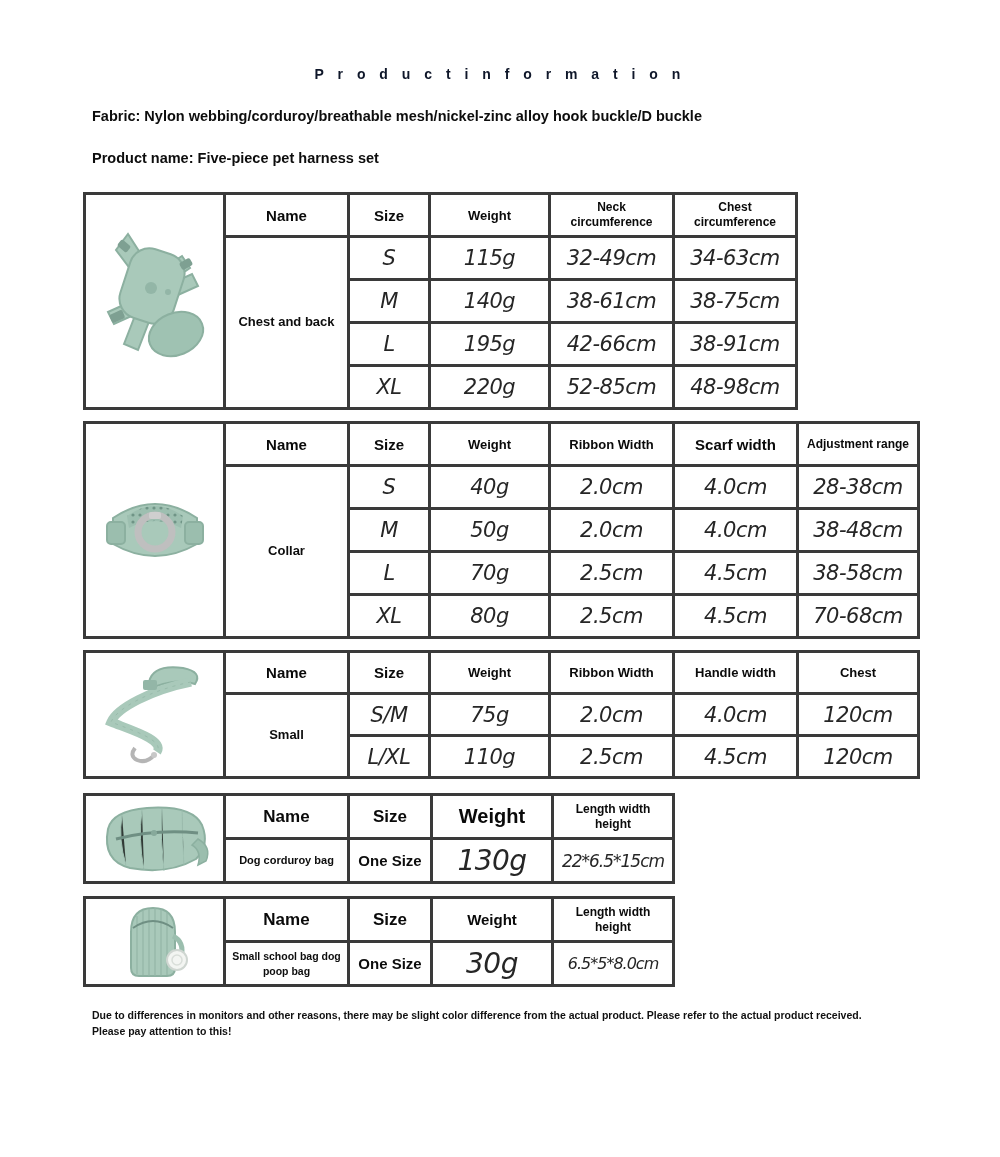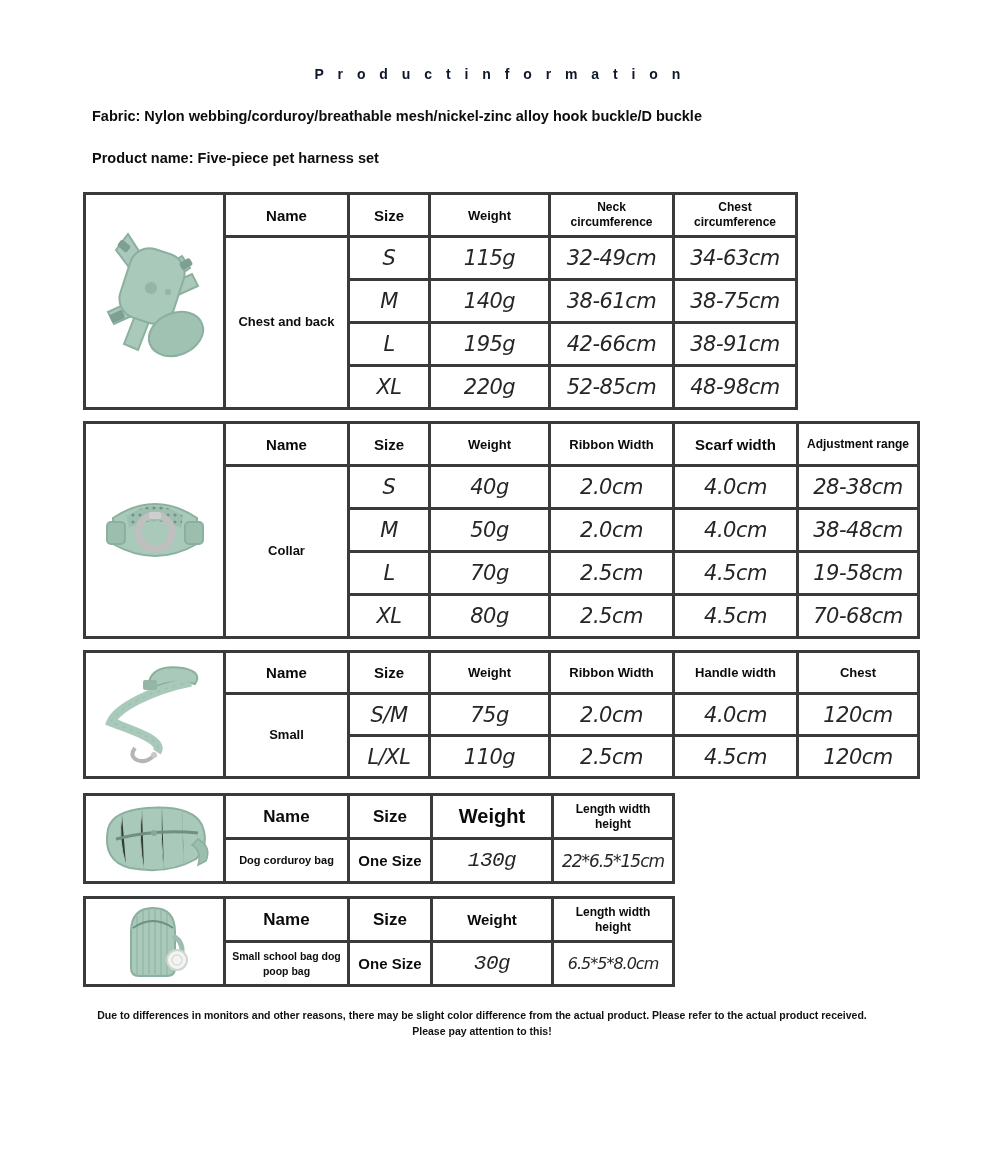--- a/index.html
+++ b/index.html
@@ -19,39 +19,39 @@
   .intro p { font-size: 14.5px; font-weight: bold; margin-bottom: 26px; color: #0d0d0d; }
 
   
   table.t { border-collapse: collapse; table-layout: fixed; margin-left: 83px; border-radius: 14px; }
   .t th, .t td { border: 3px solid #3a3a3a; text-align: center; vertical-align: middle; padding: 0; overflow: hidden; }
   .t th { font-weight: bold; font-size: 15px; color: #0a0a0a; }
   .t th.h-mid { font-size: 13px; }
   .t th.h-small { font-size: 12px; line-height: 1.25; padding: 0 6px; }
   .t th.h-big { font-size: 20px; }
   .val { font-family: "DejaVu Sans", sans-serif; font-style: italic; font-size: 21px; color: #262626; letter-spacing: -0.5px; }
-  .val-big { font-size: 21px; font-family: Liberation Mono, monospace; }
+  .val-big { font-size: 28px; }
   .val-mid { font-size: 17px; letter-spacing: -1px; }
   .name-cell { font-weight: bold; font-size: 13px; line-height: 1.3; padding: 0 8px; }
   .name-small { font-size: 10.5px; text-align: left; padding: 0 4px 0 7px; line-height: 1.35; }
   .os-cell { font-weight: bold; font-size: 15px; }
   .img-cell { background: #ffffff; }
   .t1 tr { height: 43px; }
   .t2 tr { height: 43px; }
   .t3 tr { height: 42px; }
   .t45 tr { height: 44px; }
   .mb11 { margin-bottom: 11px; }
   .mb14 { margin-bottom: 14px; }
   .mb12 { margin-bottom: 12px; }
   .t-gap-top { margin-top: 14px; }
 
   
   .footer { margin: 20px 0 0 92px; width: 900px; }
   .ps-bold { font-size: 14px; font-weight: bold; color: #0d0d0d; margin-bottom: 10px; }
-  .ps-small { font-size: 10.5px; font-weight: bold; color: #111; max-width: 780px; line-height: 1.55; text-align: center; }
+  .ps-small { font-size: 10.5px; font-weight: bold; color: #111; max-width: 780px; line-height: 1.55; }
 
   svg { display: block; margin: 0 auto; }
 </style>
 </head>
 <body>
 
 <div class="page">
 
   <div class="subtitle">P r o d u c t   i n f o r m a t i o n</div>
 
@@ -172,21 +172,21 @@
       <td class="val">50g</td>
       <td class="val">2.0cm</td>
       <td class="val">4.0cm</td>
       <td class="val">38-48cm</td>
     </tr>
     <tr>
       <td class="val">L</td>
       <td class="val">70g</td>
       <td class="val">2.5cm</td>
       <td class="val">4.5cm</td>
-      <td class="val">19-58cm</td>
+      <td class="val">38-58cm</td>
     </tr>
     <tr>
       <td class="val">XL</td>
       <td class="val">80g</td>
       <td class="val">2.5cm</td>
       <td class="val">4.5cm</td>
       <td class="val">70-68cm</td>
     </tr>
   </tbody>
     </table>

